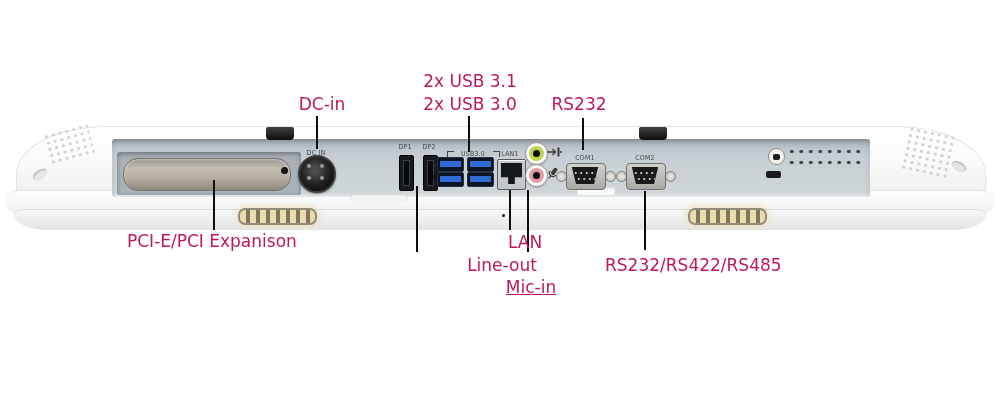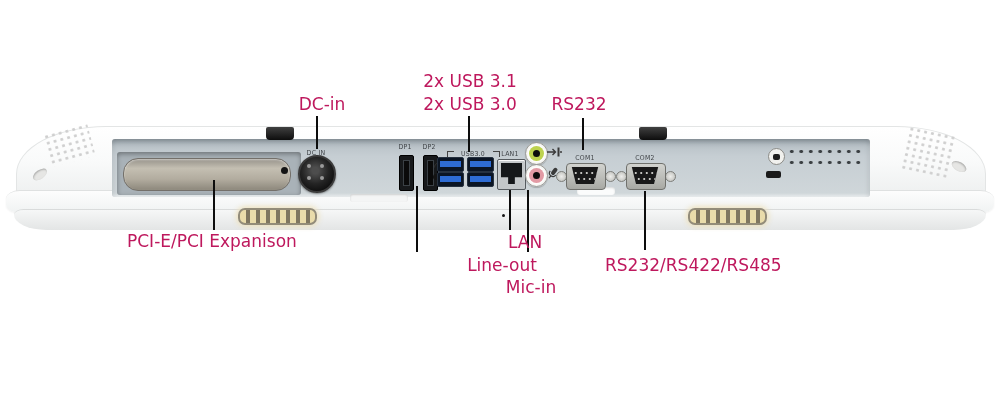--- a/index.html
+++ b/index.html
@@ -217,16 +217,16 @@
 
   <div class="abs callout center" style="left:322px;top:94px;">DC-in</div>
   <div class="abs callout center usb-callout" style="left:470px;top:70px;">
     <span style="display:block;">2x USB 3.1</span>
     <span style="display:block;">2x USB 3.0</span>
   </div>
   <div class="abs callout center" style="left:579px;top:94px;">RS232</div>
   <div class="abs callout" style="left:127px;top:231px;">PCI-E/PCI Expanison</div>
   <div class="abs callout center" style="left:507px;top:232px;margin-left:18px;">LAN</div>
   <div class="abs callout center" style="left:502px;top:255px;">Line-out</div>
-  <div class="abs callout center" style="left:531px;top:277px;">Mic-in</div>
+  <div class="abs callout center" style="left:531px;top:277px;text-decoration:underline;">Mic-in</div>
   <div class="abs callout" style="left:599px;top:255px;margin-left:6px;">RS232/RS422/RS485</div>
 
 </div>
 
 </body></html>

